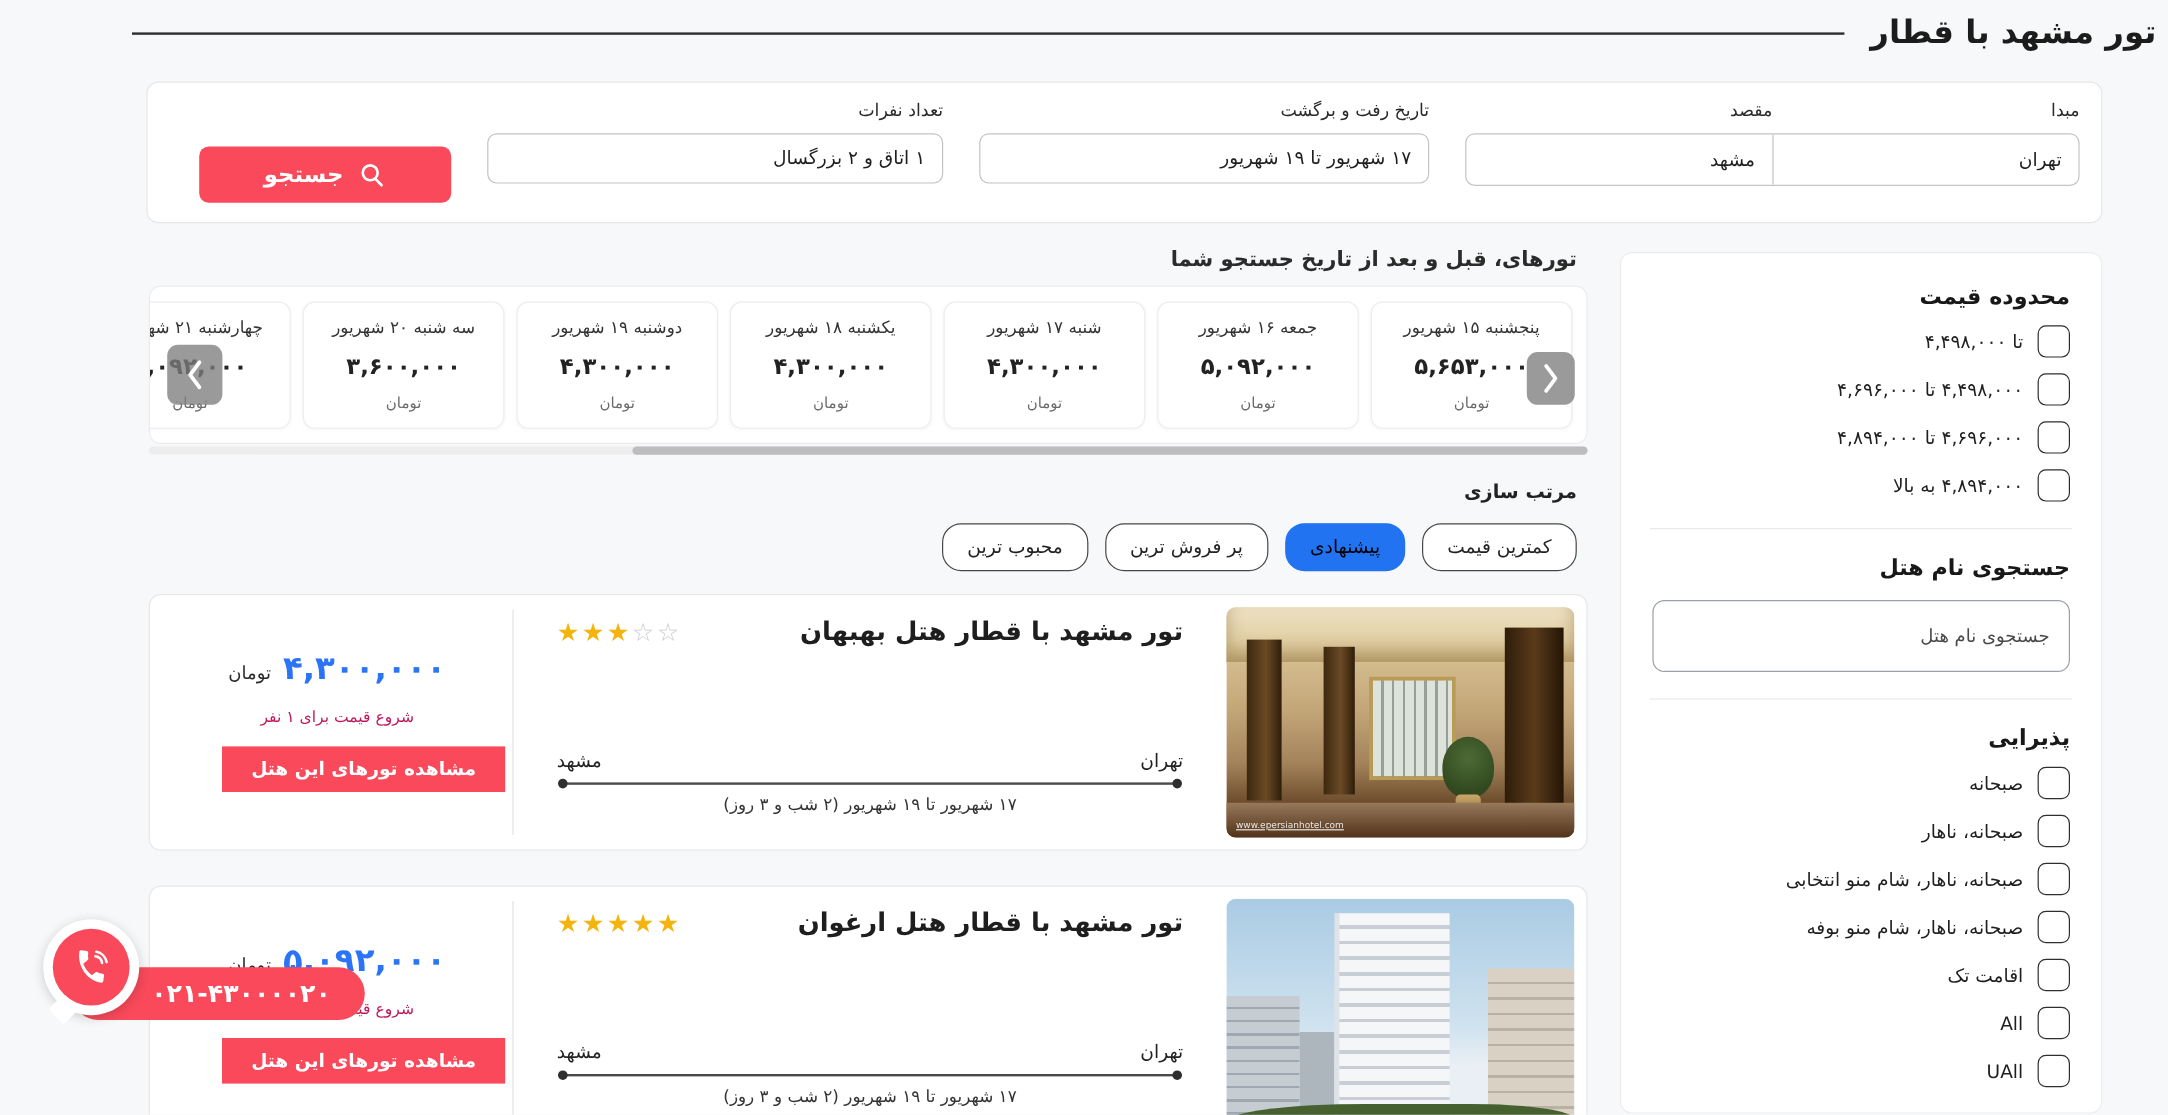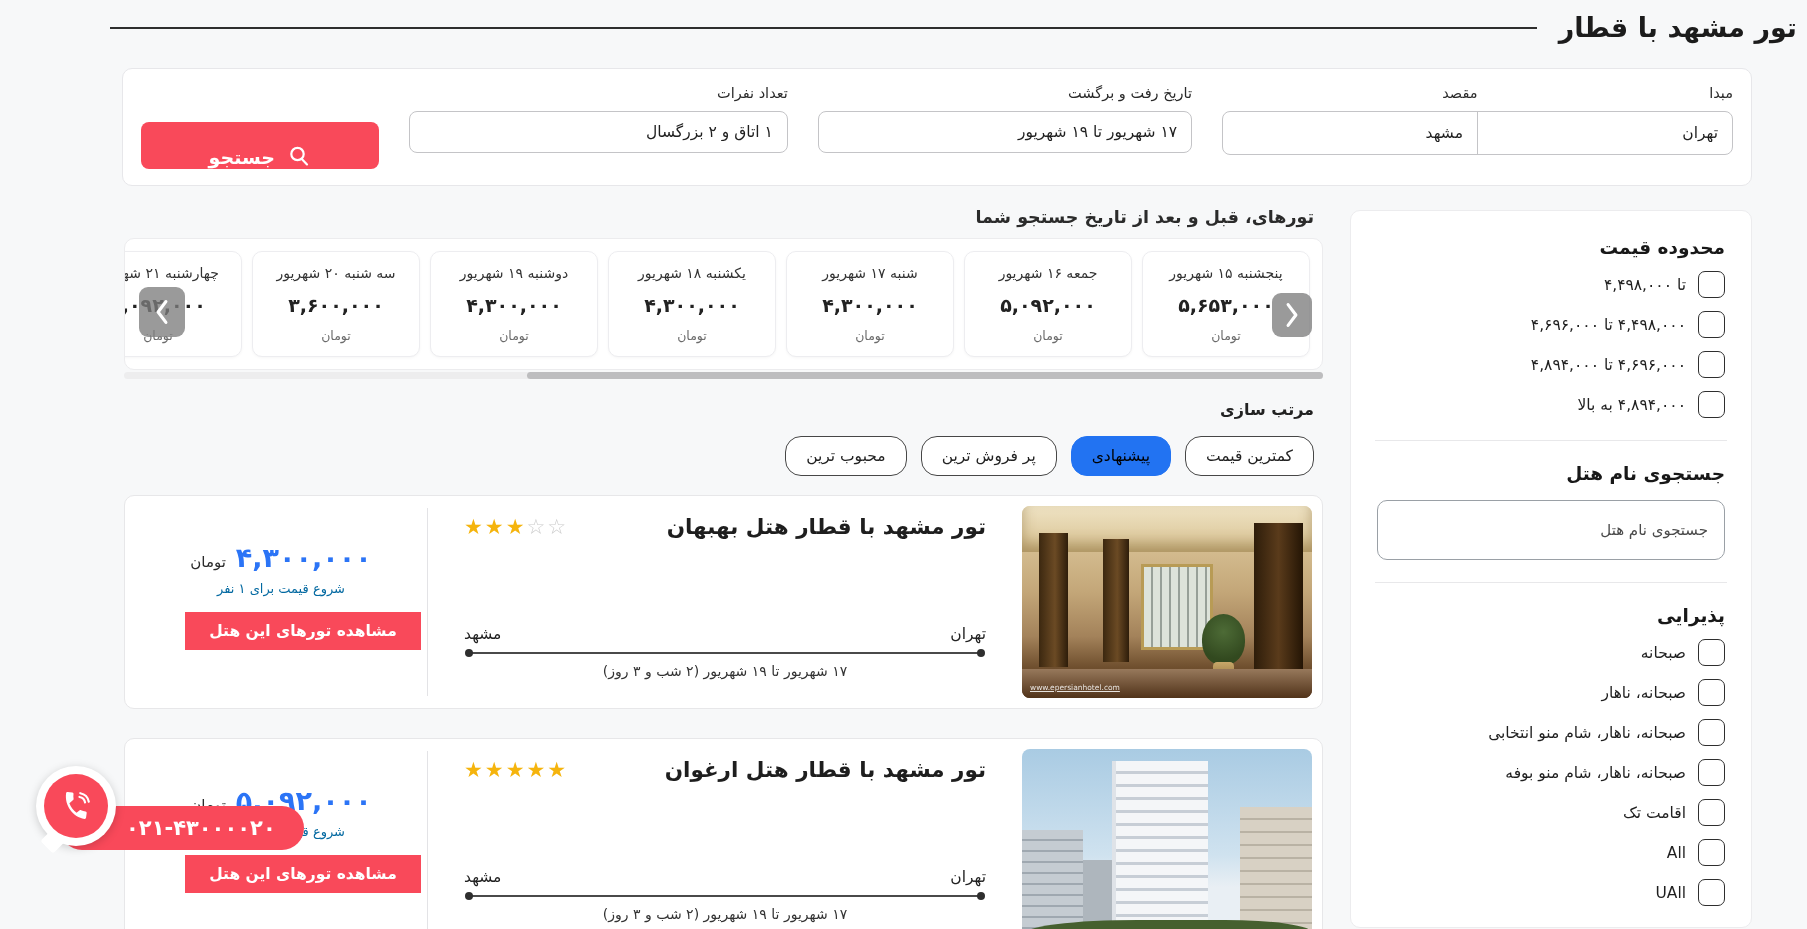--- a/index.html
+++ b/index.html
@@ -21,22 +21,22 @@
   .f-input{height:42px;border:1px solid #c4c4c7;border-radius:8px;font-size:15.5px;color:#1f1f1f;
     padding:0 14px;background:#fff;box-sizing:border-box;font-family:inherit;width:100%;}
   .od-group{width:512px;}
   .od-labels{display:flex;}
   .od-labels .f-label{width:50%;box-sizing:border-box;}
   .od-box{display:flex;height:42px;border:1px solid #c4c4c7;border-radius:8px;overflow:hidden;background:#fff;}
   .od-cell{flex:1;border:none;outline:none;font-size:15.5px;color:#1f1f1f;padding:0 14px;font-family:inherit;min-width:0;background:transparent;}
   .od-cell+.od-cell{border-right:1px solid #c4c4c7;}
   .g-date{width:375px;}
   .g-people{width:380px;}
-  .search-btn{width:238px;height:47px;align-self:flex-end;background:#f9495a;border:none;border-radius:8px;
-    color:#fff;font-size:19px;font-weight:bold;display:flex;align-items:flex-end;justify-content:center;gap:12px;
+  .search-btn{width:210px;height:47px;align-self:flex-end;background:#f9495a;border:none;border-radius:8px;
+    color:#fff;font-size:19px;font-weight:bold;display:flex;align-items:center;justify-content:center;gap:12px;
     cursor:pointer;font-family:inherit;}
   
   .tours-heading{position:absolute;left:124px;top:207px;width:1190px;font-size:17.5px;font-weight:600;color:#2b2b2b;text-align:right;}
   .carousel{position:absolute;left:124px;top:238px;width:1199px;height:132px;background:#fff;
     border:1px solid #ececee;border-radius:10px;box-sizing:border-box;padding:12px;overflow:hidden;}
   .car-track{display:flex;gap:10px;}
   .d-card{min-width:168px;width:168px;height:106px;background:#fff;border:1px solid #ededf0;border-radius:10px;
     box-sizing:border-box;display:flex;flex-direction:column;align-items:center;justify-content:space-between;
     padding:13px 6px;box-shadow:0 1px 3px rgba(0,0,0,.04);}
   .d-day{font-size:14px;color:#333;white-space:nowrap;}
@@ -70,21 +70,21 @@
   .route-cities{display:flex;justify-content:space-between;font-size:15.5px;color:#222;}
   .route-line{position:relative;height:2px;background:#4a4a4a;margin:9px 2px 0;}
   .route-line::before,.route-line::after{content:"";position:absolute;top:-3px;width:8px;height:8px;border-radius:50%;background:#2e2e2e;}
   .route-line::before{right:-1px;} .route-line::after{left:-1px;}
   .route-date{text-align:center;font-size:14px;color:#333;margin-top:9px;}
   .v-div{width:1px;background:#e3e3e6;margin:2px 0;}
   .hotel-aside{width:292px;flex-shrink:0;display:flex;flex-direction:column;align-items:center;padding-top:36px;box-sizing:border-box;}
   .price-row{display:flex;align-items:baseline;gap:10px;}
   .price-num{color:#2b74f6;font-size:27px;font-weight:bold;white-space:nowrap;}
   .price-cur{font-size:15px;color:#2b2b2b;}
-  .price-note{font-size:13px;color:#0369a1;margin-top:8px;}
+  .price-note{font-size:13px;color:#be185d;margin-top:18px;}
   .cta-btn{margin-top:16px;background:#f9495a;color:#fff;font-size:15.5px;font-weight:600;border:none;
     border-radius:0;height:38px;padding:0 24px;display:flex;align-items:center;cursor:pointer;font-family:inherit;white-space:nowrap;margin-left:44px;}
   
   .sc{position:absolute;}
   .lobby-base{inset:0;background:linear-gradient(180deg,#e9dcbc 0%,#d6bf92 20%,#c3a678 45%,#a3825a 68%,#6f4f2e 84%,#573a1f 100%);}
   .lobby-ceil{left:0;top:0;right:0;height:24%;background:linear-gradient(180deg,#efe3c4,#d8c190);box-shadow:inset 0 -8px 14px rgba(120,90,40,.45);}
   .pillar{top:14%;height:70%;background:linear-gradient(90deg,#3c2810,#6b4a24 55%,#2e1d0a);}
   .p1{left:6%;width:10%;} .p2{left:28%;width:9%;top:17%;height:64%;}
   .p3{right:3%;width:17%;top:9%;height:78%;background:linear-gradient(90deg,#2e1d0a,#5a3b1b 50%,#241505);}
   .door{left:41%;top:30%;width:25%;height:45%;background:repeating-linear-gradient(90deg,#dde3da 0 7px,#97a098 7px 9px);border:3px solid #b89b55;box-sizing:border-box;}

